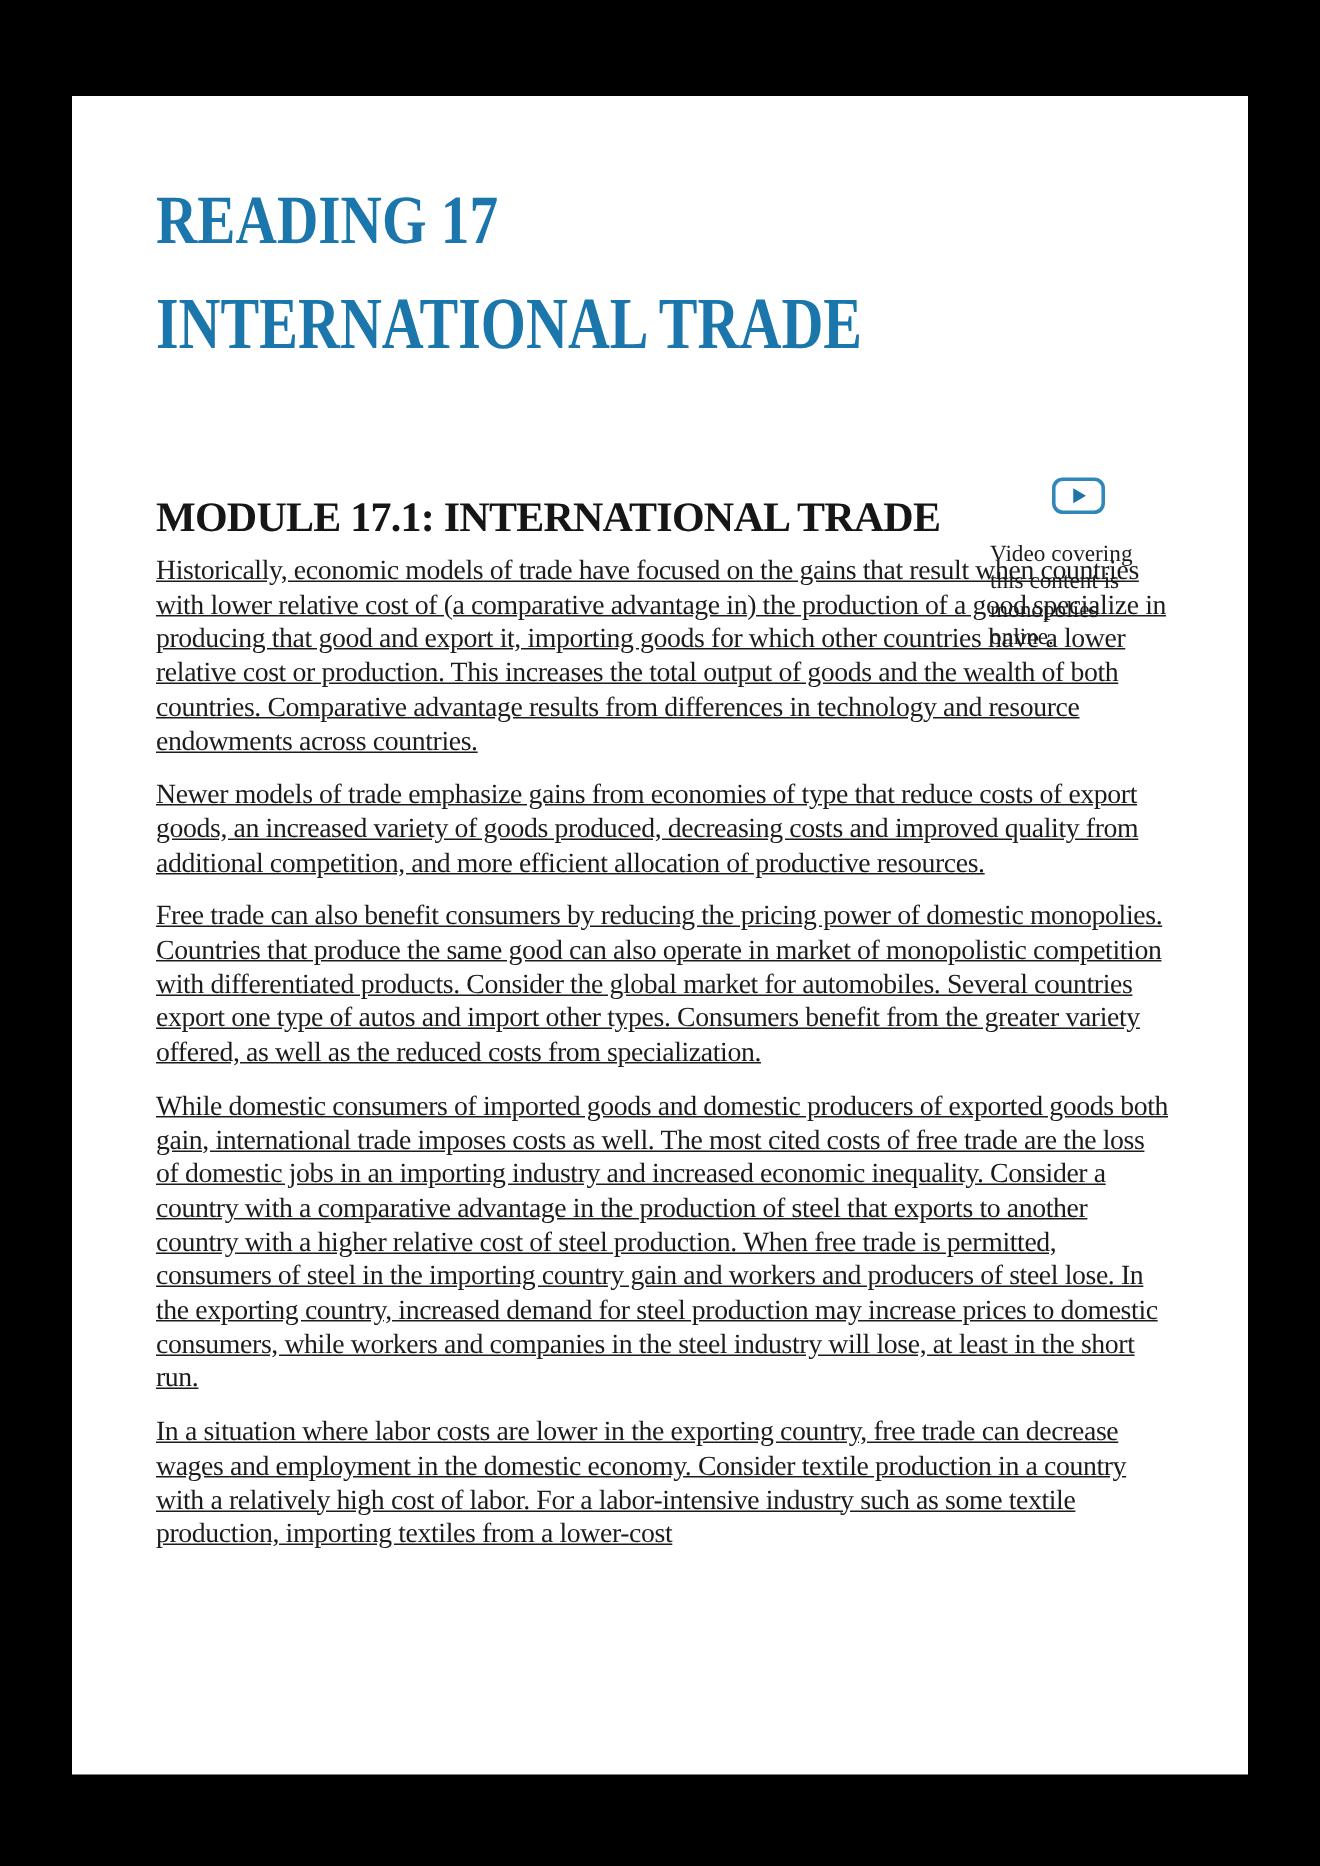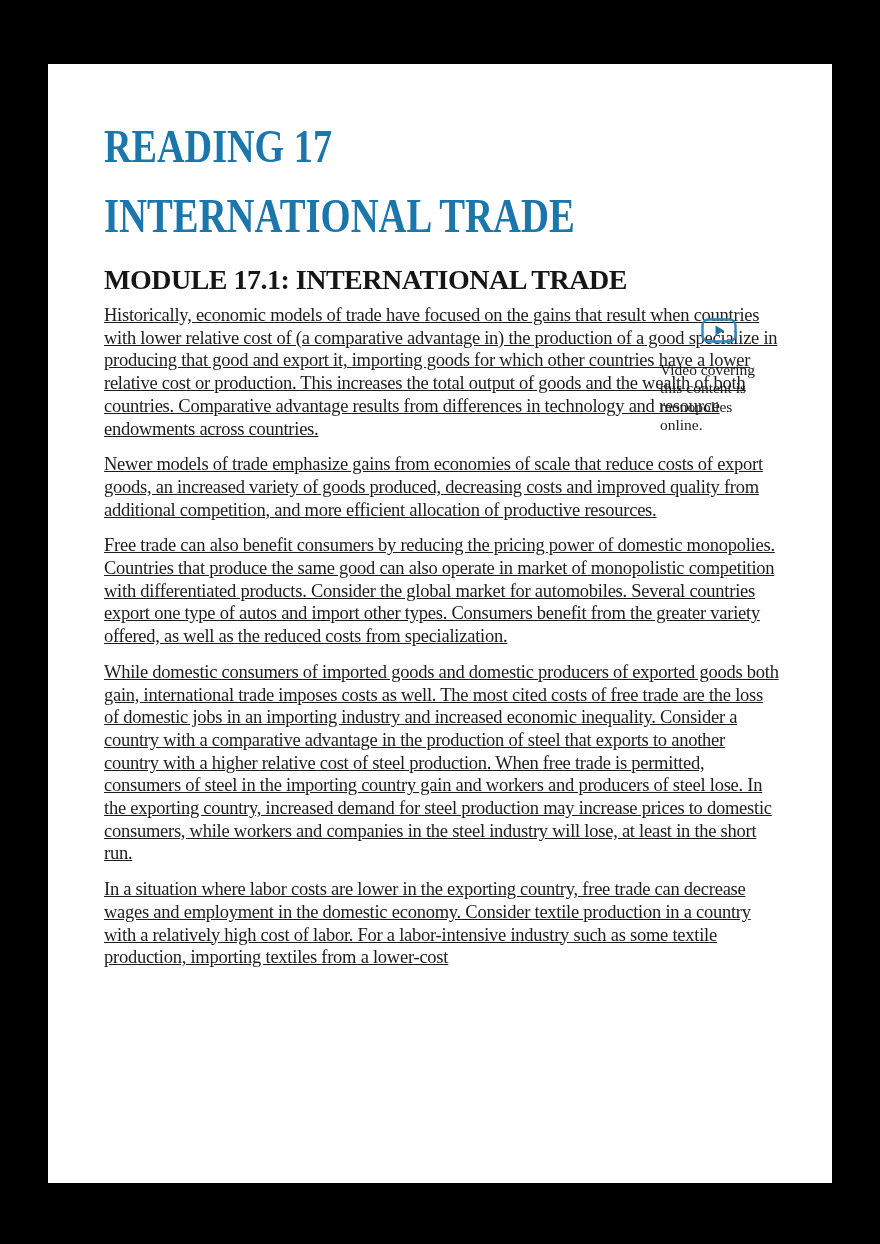--- a/index.html
+++ b/index.html
@@ -33,21 +33,21 @@
     font-size:49px; font-weight:bold; line-height:1;
     color:var(--accent-blue);
     margin:21px 0 0 0;
     transform:scaleX(0.79); transform-origin:left bottom;
     white-space:nowrap;
   }
   .module-heading {
     font-size:28px; font-weight:bold; line-height:1;
     letter-spacing:-0.5px;
     color:#161616;
-    margin:26px 0 0 0;
+    margin:92px 0 0 0;
     white-space:nowrap;
   }
   .module-left { width:556px; }
   .rule-thick {
     height:3px; background:#191919; border:0;
     margin:22px 0 0 0; width:555px;
   }
   .rule-thin {
     height:2px; background:#191919; border:0;
     margin:13px 0 0 0; width:555px;
@@ -112,20 +112,20 @@
       </button>
       <div class="video-note">
         <div>Video covering</div>
         <div>this content is</div>
         <div>monopolies online.</div>
       </div>
     </div>
 
     <div class="body-text">
       <p>Historically, economic models of trade have focused on the gains that result when countries with lower relative cost of (a comparative advantage in) the production of a good specialize in producing that good and export it, importing goods for which other countries have a lower relative cost or production. This increases the total output of goods and the wealth of both countries. Comparative advantage results from differences in technology and resource endowments across countries.</p>
-      <p>Newer models of trade emphasize gains from economies of scale that reduce costs of export goods, an increased variety of goods produced, decreasing costs and improved quality from additional competition, and more efficient allocation of productive resources.</p>
+      <p>Newer models of trade emphasize gains from economies of type that reduce costs of export goods, an increased variety of goods produced, decreasing costs and improved quality from additional competition, and more efficient allocation of productive resources.</p>
       <p>Free trade can also benefit consumers by reducing the pricing power of domestic monopolies. Countries that produce the same good can also operate in market of monopolistic competition with differentiated products. Consider the global market for automobiles. Several countries export one type of autos and import other types. Consumers benefit from the greater variety offered, as well as the reduced costs from specialization.</p>
       <p>While domestic consumers of imported goods and domestic producers of exported goods both gain, international trade imposes costs as well. The most cited costs of free trade are the loss of domestic jobs in an importing industry and increased economic inequality. Consider a country with a comparative advantage in the production of steel that exports to another country with a higher relative cost of steel production. When free trade is permitted, consumers of steel in the importing country gain and workers and producers of steel lose. In the exporting country, increased demand for steel production may increase prices to domestic consumers, while workers and companies in the steel industry will lose, at least in the short run.</p>
       <p>In a situation where labor costs are lower in the exporting country, free trade can decrease wages and employment in the domestic economy. Consider textile production in a country with a relatively high cost of labor. For a labor-intensive industry such as some textile production, importing textiles from a lower-cost</p>
     </div>
 
   </div>
 </div>
 
 </body></html>

